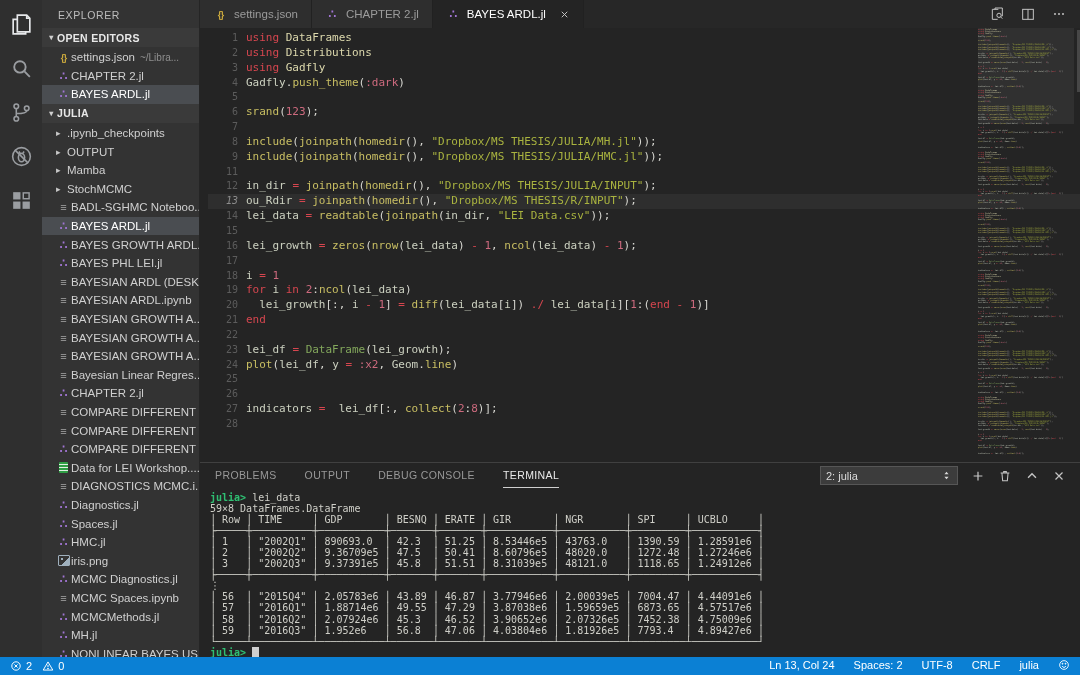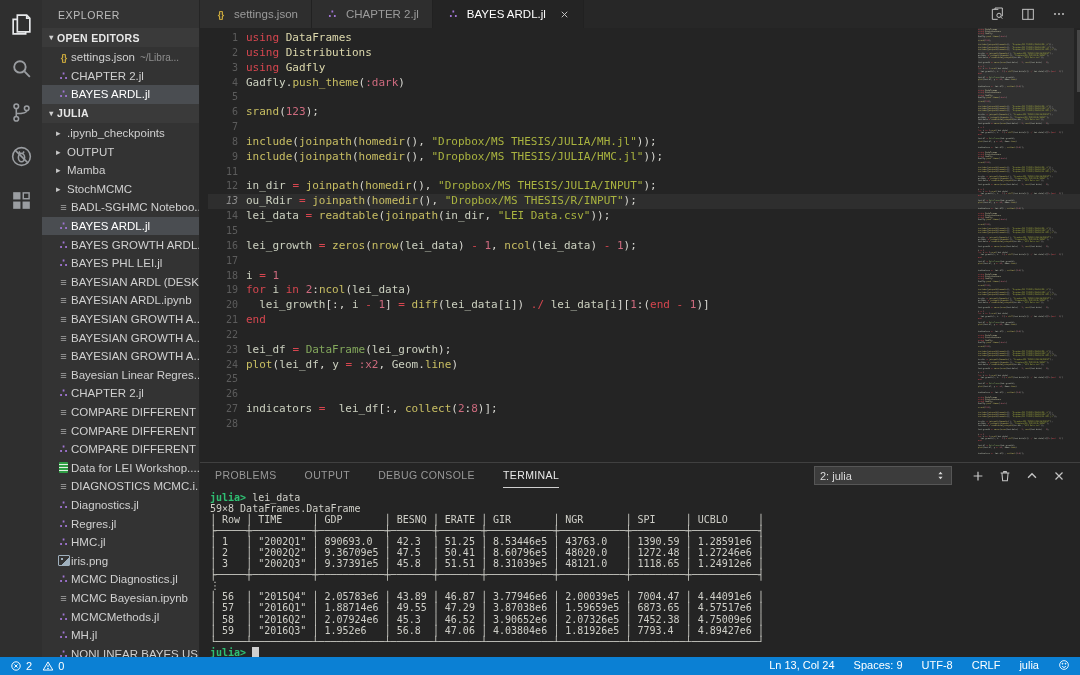--- a/index.html
+++ b/index.html
@@ -59,21 +59,21 @@
   .scroll-thumb{position:absolute;right:1px;top:2px;width:10px;height:62px;background:rgba(130,130,130,.38);}
 
   
   .panel{position:absolute;left:200px;top:462px;width:880px;height:195px;background:#242424;border-top:1px solid #404040;box-sizing:border-box;}
   .panel-header{height:25px;display:flex;align-items:center;padding-left:15px;}
   .panel-tab{font-size:10.5px;color:#989898;margin-right:28px;letter-spacing:.4px;height:25px;line-height:25px;box-sizing:border-box;}
   .panel-tab.active{color:#eaeaea;border-bottom:1px solid #cfcfcf;}
   .panel-actions{margin-left:auto;display:flex;align-items:center;gap:13px;padding-right:14px;color:#c5c5c5;}
   .panel-actions .pa{display:inline-flex;}
   .panel-actions svg{width:14px;height:14px;}
-  .terminal-select{width:138px;height:19px;background:#3c3c3c;border:1px solid #565656;color:#dadada;font-size:11px;display:flex;align-items:center;justify-content:space-between;padding:0 5px;box-sizing:border-box;margin-right:6px;}
+  .terminal-select{width:138px;height:19px;background:#3c3c3c;border:1px solid #565656;color:#dadada;font-size:11px;display:flex;align-items:center;justify-content:space-between;padding:0 5px;box-sizing:border-box;}
   .terminal-select svg{width:11px;height:11px;}
   .terminal{padding:4px 0 0 10px;font-family:"DejaVu Sans Mono",monospace;font-size:10px;line-height:11.05px;color:#cfcfc8;white-space:pre;}
   .t-prompt{color:var(--c-prompt);font-weight:bold;}
   .cursor{display:inline-block;width:6.5px;height:10px;background:#cfcfcf;vertical-align:-1px;}
 
   
   .statusbar{position:absolute;left:0;top:657px;width:1080px;height:18px;background:var(--c-status_bar);color:#ffffff;font-size:11px;display:flex;align-items:center;padding:0 10px;box-sizing:border-box;}
   .sb-item{display:flex;align-items:center;gap:4px;margin-right:10px;}
   .sb-right{margin-left:auto;display:flex;gap:19px;}
   .statusbar svg{width:12px;height:12px;}
@@ -240,39 +240,39 @@
         <div class="row">
           <span class="fi fi-nb">≡</span>
           <span>DIAGNOSTICS MCMC.i...</span>
         </div>
         <div class="row">
           <span class="fi fi-julia">∴</span>
           <span>Diagnostics.jl</span>
         </div>
         <div class="row">
           <span class="fi fi-julia">∴</span>
-          <span>Regres.jl</span>
+          <span>Spaces.jl</span>
         </div>
         <div class="row">
           <span class="fi fi-julia">∴</span>
           <span>HMC.jl</span>
         </div>
         <div class="row">
           <span class="fi">
             <span class="glyph-img"></span>
           </span>
           <span>iris.png</span>
         </div>
         <div class="row">
           <span class="fi fi-julia">∴</span>
           <span>MCMC Diagnostics.jl</span>
         </div>
         <div class="row">
           <span class="fi fi-nb">≡</span>
-          <span>MCMC Bayesian.ipynb</span>
+          <span>MCMC Spaces.ipynb</span>
         </div>
         <div class="row">
           <span class="fi fi-julia">∴</span>
           <span>MCMCMethods.jl</span>
         </div>
         <div class="row">
           <span class="fi fi-julia">∴</span>
           <span>MH.jl</span>
         </div>
         <div class="row">
@@ -438,21 +438,21 @@
               <path d="M8 2.6L14.4 13.4H1.6z"></path>
               <path d="M8 6.4v3.1"></path>
               <circle cx="8" cy="11.5" r="0.55" fill="currentColor"></circle>
             </svg>
           </span>
           <span>0</span>
         </span>
       </span>
     <span class="sb-right" id="sb-right">
         <span>Ln 13, Col 24</span>
-        <span>Spaces: 9</span>
+        <span>Spaces: 2</span>
         <span>UTF-8</span>
         <span>CRLF</span>
         <span>julia</span>
         <span><span style="display: inline-flex;">
             <svg viewBox="0 0 16 16" fill="none" stroke="currentColor" stroke-width="1.2">
               <circle cx="8" cy="8" r="5.8"></circle>
               <path d="M5.4 9.4c.7 1.2 1.6 1.8 2.6 1.8s1.9-.6 2.6-1.8"></path>
               <circle cx="6" cy="6.3" r="0.65" fill="currentColor"></circle>
               <circle cx="10" cy="6.3" r="0.65" fill="currentColor"></circle>
             </svg>

